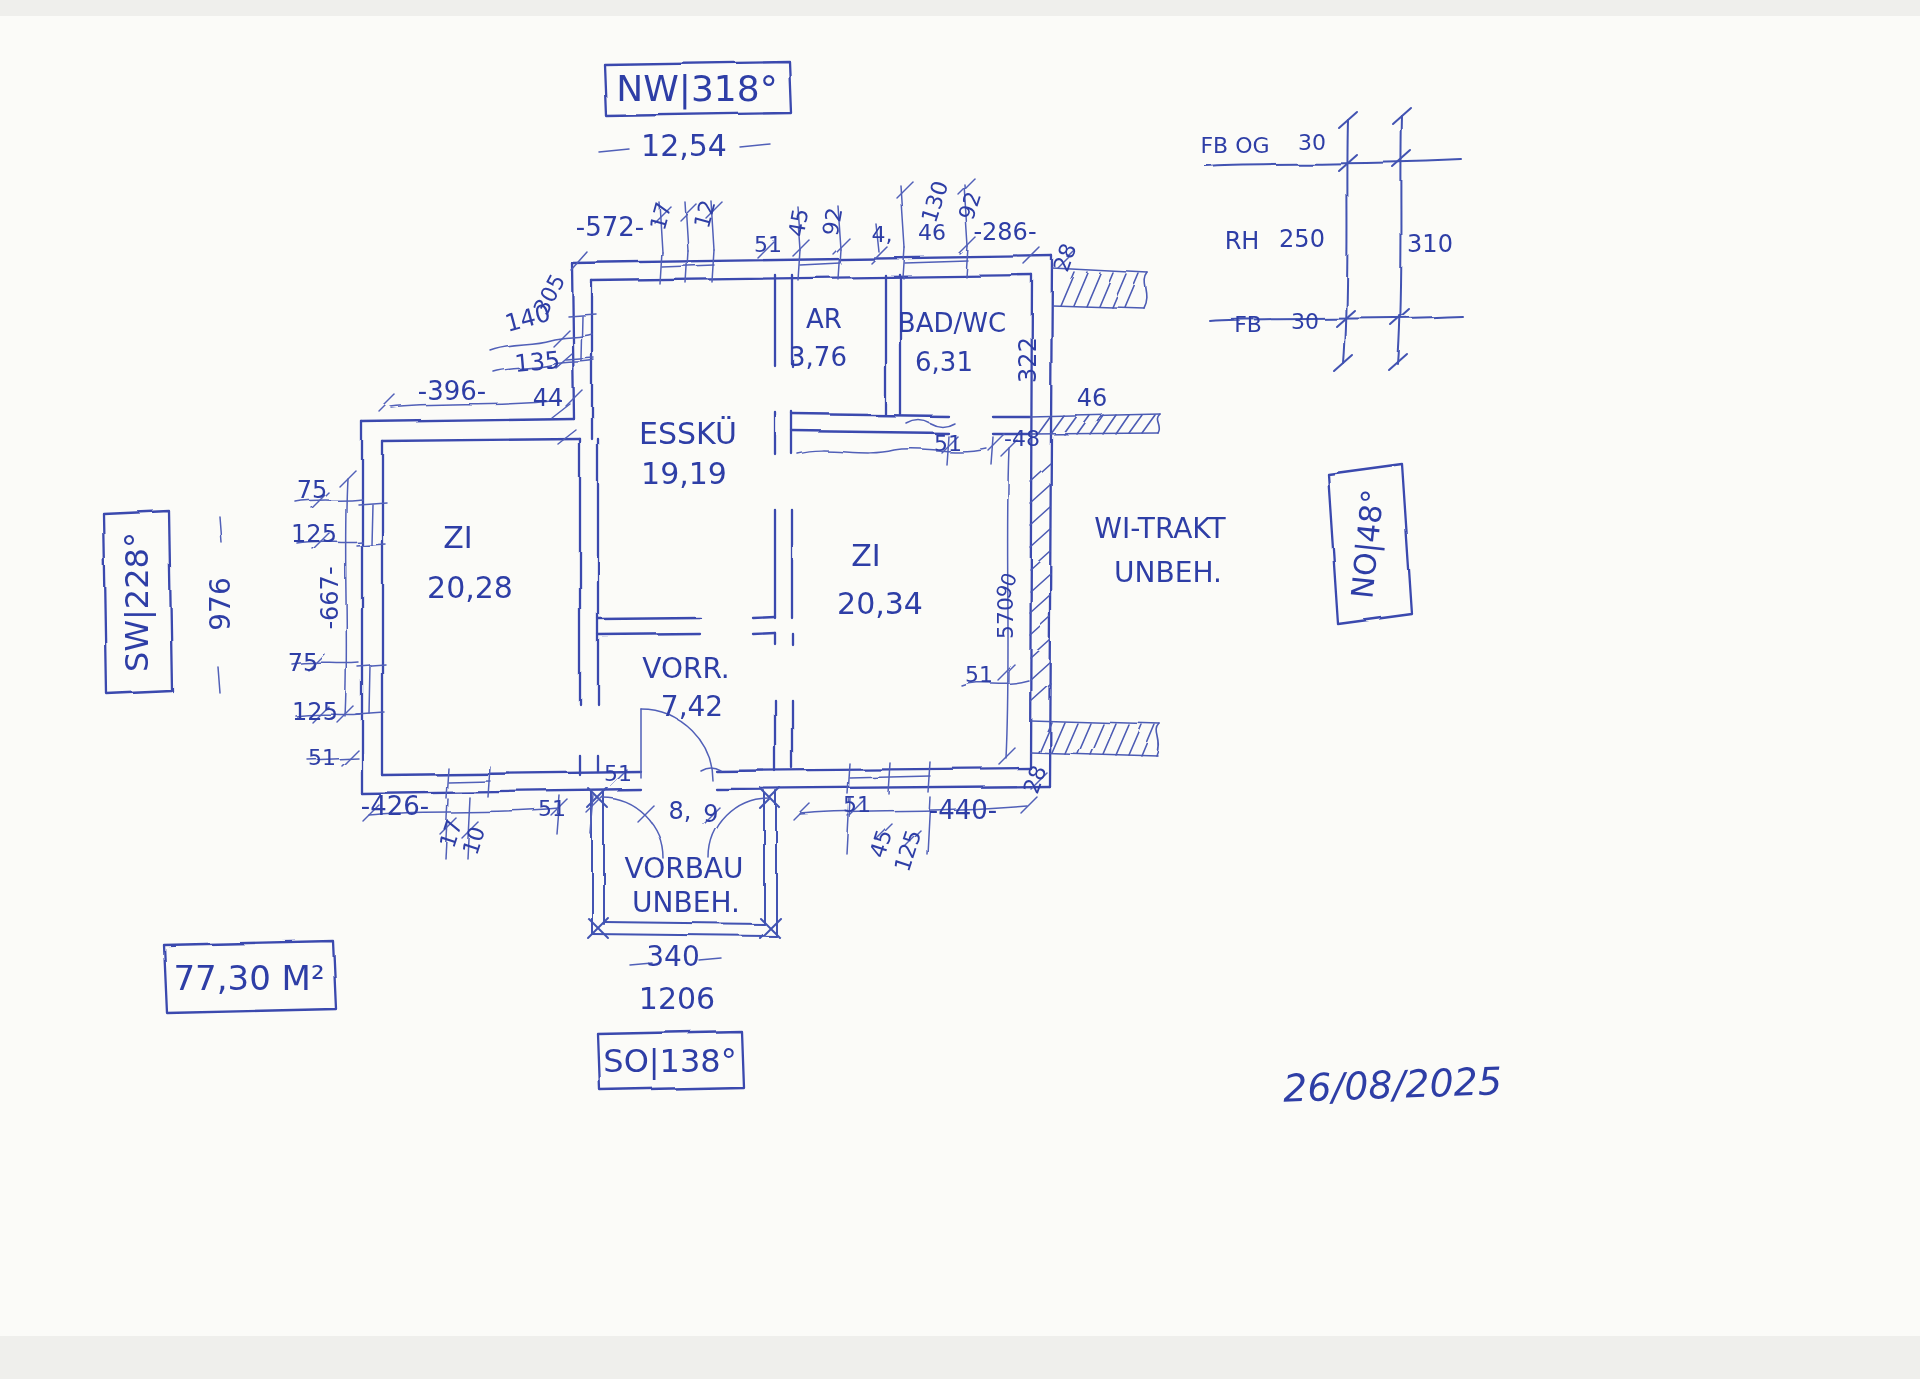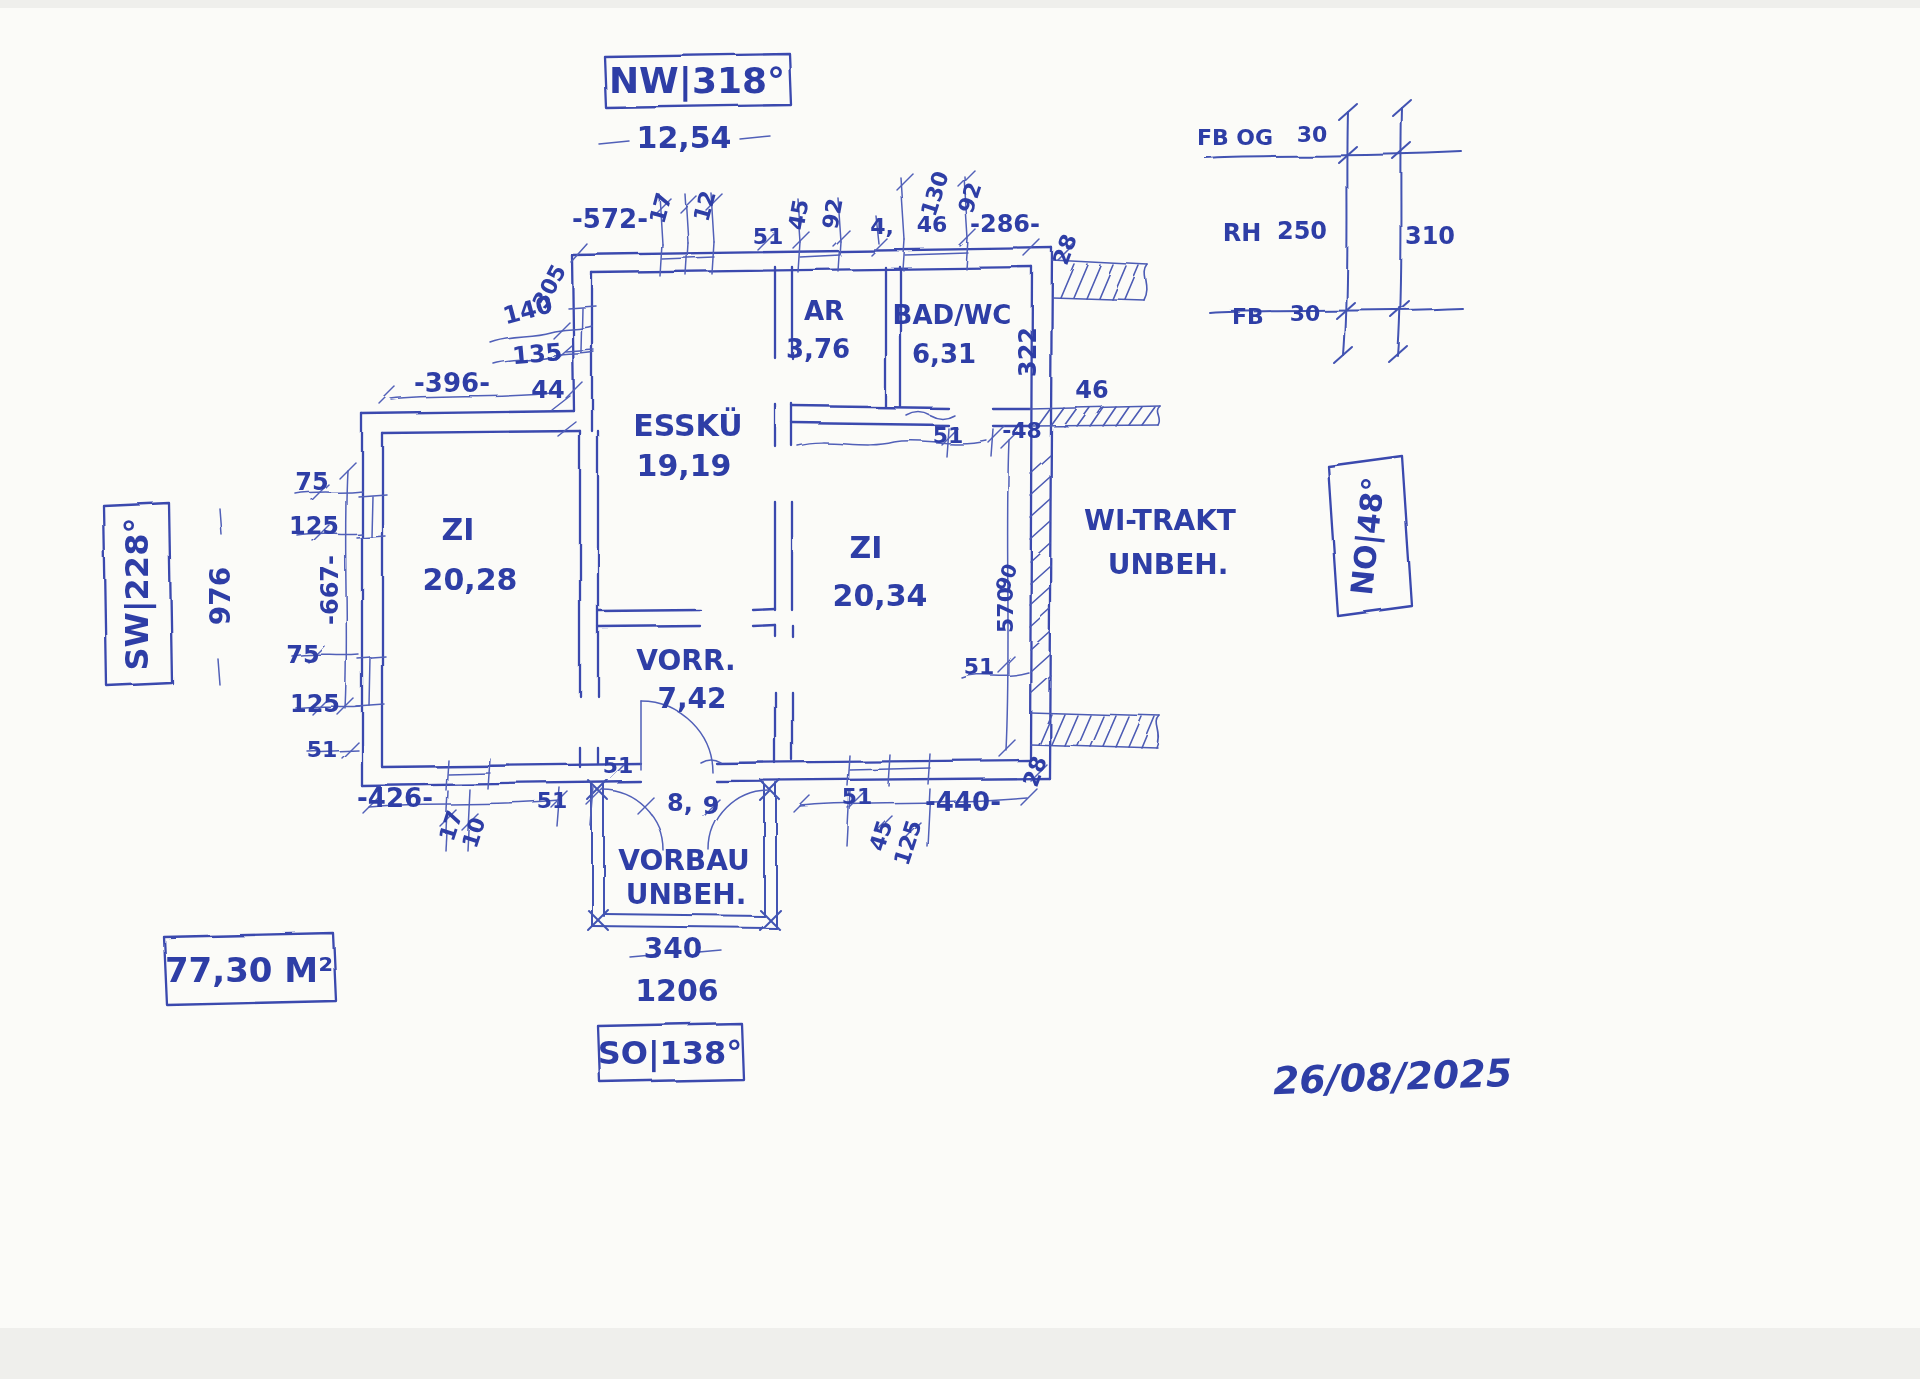--- a/index.html
+++ b/index.html
@@ -1,18 +1,18 @@
 <!DOCTYPE html>
 <html><head>
 <meta charset="utf-8">
 <style>
   html,body { margin:0; padding:0; background:#efefec; }
-  .stage { position:relative; width:1920px; height:1320px; margin:8px auto;
+  .stage { position:relative; width:1920px; height:1320px; margin:16px auto;
            background:#fbfbf8; overflow:hidden;
-           font-family:"DejaVu Sans", sans-serif;font-weight:bold; }
+           font-family:"DejaVu Sans", sans-serif; }
   svg { display:block; }
   .w  { stroke:#3a49ae; stroke-width:2.3; fill:none; stroke-linecap:round; stroke-linejoin:round; }
   .w2 { stroke:#4253b2; stroke-width:2;   fill:none; stroke-linecap:round; stroke-linejoin:round; }
   .t  { stroke:#5160b8; stroke-width:1.5; fill:none; stroke-linecap:round; }
   .h  { stroke:#4c5bb4; stroke-width:1.6; fill:none; stroke-linecap:round; }
   .tx { fill:#2e3ea6; font-family:"DejaVu Sans", sans-serif; text-anchor:middle; }
   .s20{font-size:20px}.s22{font-size:22px}.s24{font-size:24px}.s26{font-size:26px}
   .s28{font-size:28px}.s30{font-size:30px}.s32{font-size:32px}.s34{font-size:34px}
   .s36{font-size:36px}.s38{font-size:38px}
   .date { font-style:italic; }

